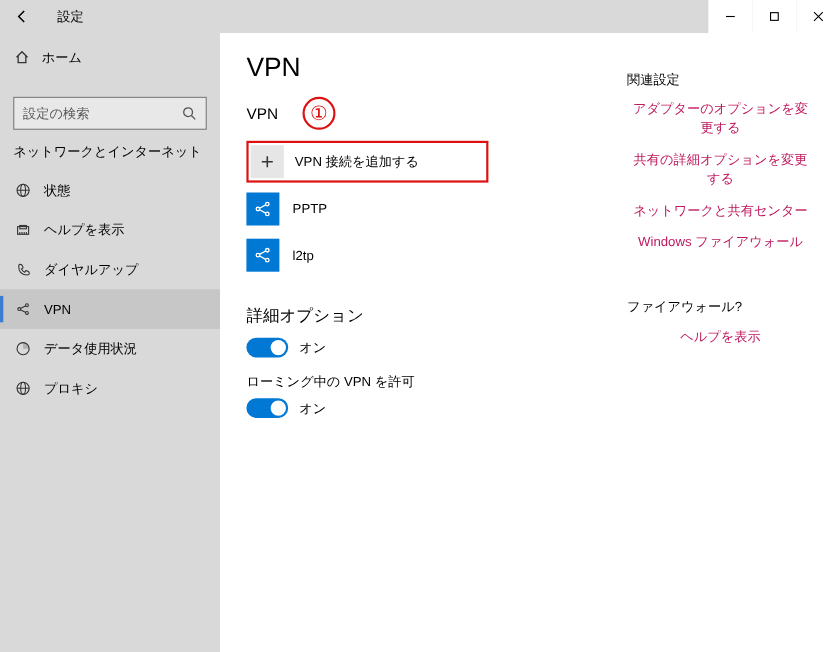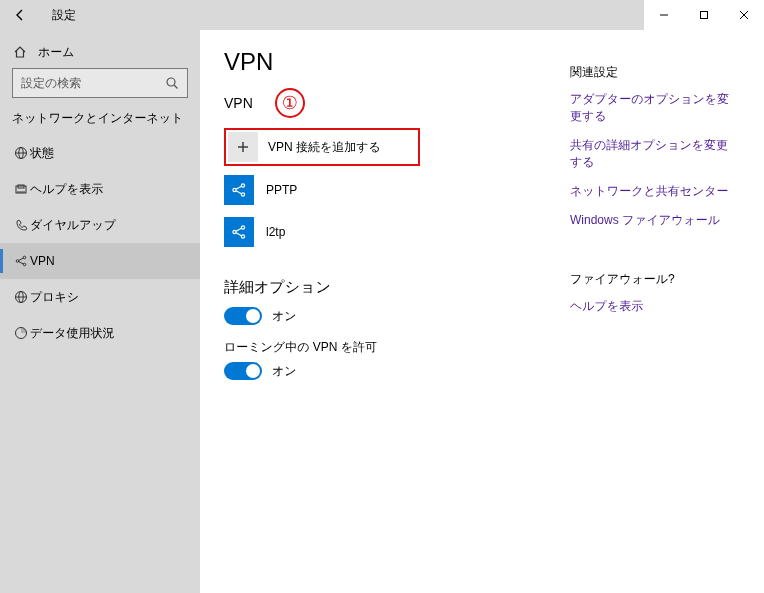--- a/index.html
+++ b/index.html
@@ -8,50 +8,50 @@
   .titlebar-left{display:flex;align-items:center;padding-left:6px;}
   .titlebar-label{margin-left:18px;font-size:12px;}
   .back-btn{width:28px;height:28px;display:flex;align-items:center;justify-content:center;cursor:default;}
   .win-controls{display:flex;}
   .win-btn{width:40px;height:30px;display:flex;align-items:center;justify-content:center;background:#fff;}
   .body{flex:1;display:flex;overflow:hidden;}
   .sidebar{width:200px;background:#d9d9d9;display:flex;flex-direction:column;padding-top:6px;}
   .home-row{display:flex;align-items:center;height:32px;padding:0 12px;cursor:default;}
   .home-row .ico{width:16px;display:flex;justify-content:center;}
   .home-row .lbl{margin-left:10px;font-size:12px;}
-  .search-wrap{padding:0 12px;margin:0 0 12px;font-family:Liberation Mono, monospace;}
+  .search-wrap{padding:0 12px;margin:20px 0 12px;font-family:Liberation Mono, monospace;}
   .search-box{height:28px;border:1px solid #7a7a7a;background:#e8e8e8;display:flex;align-items:center;justify-content:space-between;padding:0 8px;color:#595959;font-size:12px;}
   .section-head{padding:0 12px;font-size:12px;font-weight:normal;margin-bottom:8px;}
   .nav-item{display:flex;align-items:center;height:36px;padding:0 12px;cursor:default;position:relative;}
   .nav-item .ico{width:18px;display:flex;justify-content:center;color:#333;}
-  .nav-item .lbl{font-size:12px;}
+  .nav-item .lbl{margin-left:10px;font-size:12px;}
   .nav-item.active{background:#c7c7c7;}
   .nav-item.active::before{content:"";position:absolute;left:0;top:6px;bottom:6px;width:3px;background:#3a7dcc;}
   .content{flex:1;display:flex;padding:18px 24px 0 24px;overflow:hidden;}
   .main{flex:1;}
   h1.page-title{font-size:24px;font-weight:400;margin:0 0 12px;}
   .subhead-row{display:flex;align-items:center;margin-bottom:10px;}
   .subhead{font-size:14px;font-weight:400;margin:0;}
   .circled-num{width:26px;height:26px;border:2px solid #d11;border-radius:50%;color:#d11;display:flex;align-items:center;justify-content:center;font-size:18px;margin-left:22px;line-height:1;font-family:serif;}
-  .add-row{display:flex;align-items:center;height:38px;border:2px solid #d11;width:196px;box-sizing:border-box;cursor:default;}
+  .add-row{display:flex;align-items:center;height:38px;border:2px solid #d11;width:220px;box-sizing:border-box;cursor:default;}
   .plus-box{width:30px;height:30px;background:#e6e6e6;display:flex;align-items:center;justify-content:center;margin:0 4px 0 2px;}
   .add-row .lbl{font-size:12px;margin-left:6px;}
   .conn-row{display:flex;align-items:center;height:36px;margin-top:6px;cursor:default;text-align:center;}
   .conn-icon{width:30px;height:30px;background:#0078d4;display:flex;align-items:center;justify-content:center;}
   .conn-row .lbl{font-size:12px;margin-left:12px;}
   .opts-head{font-size:15px;font-weight:400;margin:28px 0 10px;}
   .opt-block{margin-bottom:14px;}
   .opt-label{font-size:12px;margin-bottom:6px;}
   .toggle-row{display:flex;align-items:center;}
   .switch{width:38px;height:18px;border-radius:9px;background:#0078d4;position:relative;margin-right:10px;}
   .switch::after{content:"";position:absolute;right:2px;top:2px;width:14px;height:14px;border-radius:50%;background:#fff;}
   .toggle-state{font-size:12px;}
   .rightpane{width:170px;padding-top:16px;}
   .rp-head{font-size:12px;margin:0 0 10px;}
-  .rp-link{color:#4c1d95;font-size:12px;margin-bottom:12px;cursor:default;}
+  .rp-link{color:#be185d;font-size:12px;margin-bottom:12px;cursor:default;text-align:center;}
   .rp-gap{height:30px;}
   svg{display:block;}
 </style>
 </head>
 <body>
 
 <div class="window">
 
   <div class="titlebar">
     <div class="titlebar-left">
@@ -145,34 +145,34 @@
               <line x1="4.5" y1="6.5" x2="9.5" y2="4" stroke="#333"></line>
               <line x1="4.5" y1="7.5" x2="9.5" y2="10" stroke="#333"></line>
             </svg>
           </span>
         <span class="lbl">VPN</span>
       </div>
       <div class="nav-item">
         <span class="ico">
             <svg width="14" height="14" viewBox="0 0 14 14">
               <circle cx="7" cy="7" r="5.5" stroke="#333" stroke-width="1" fill="none"></circle>
+              <path d="M7 1.5 A5.5 5.5 0 0 1 12.5 7 L7 7 Z" fill="#333" opacity="0.25"></path>
+            </svg>
+          </span>
+        <span class="lbl">データ使用状況</span>
+      </div>
+      <div class="nav-item">
+        <span class="ico">
+            <svg width="14" height="14" viewBox="0 0 14 14">
+              <circle cx="7" cy="7" r="5.5" stroke="#333" stroke-width="1" fill="none"></circle>
               <ellipse cx="7" cy="7" rx="2.2" ry="5.5" stroke="#333" stroke-width="1" fill="none"></ellipse>
               <line x1="1.5" y1="7" x2="12.5" y2="7" stroke="#333" stroke-width="1"></line>
             </svg>
           </span>
         <span class="lbl">プロキシ</span>
-      </div>
-      <div class="nav-item">
-        <span class="ico">
-            <svg width="14" height="14" viewBox="0 0 14 14">
-              <circle cx="7" cy="7" r="5.5" stroke="#333" stroke-width="1" fill="none"></circle>
-              <path d="M7 1.5 A5.5 5.5 0 0 1 12.5 7 L7 7 Z" fill="#333" opacity="0.25"></path>
-            </svg>
-          </span>
-        <span class="lbl">データ使用状況</span>
       </div>
     </div>
 
     <div class="content">
       <div class="main">
         <h1 class="page-title">VPN</h1>
 
         <div class="subhead-row">
           <h2 class="subhead">VPN</h2>
           <span class="circled-num">①</span>

